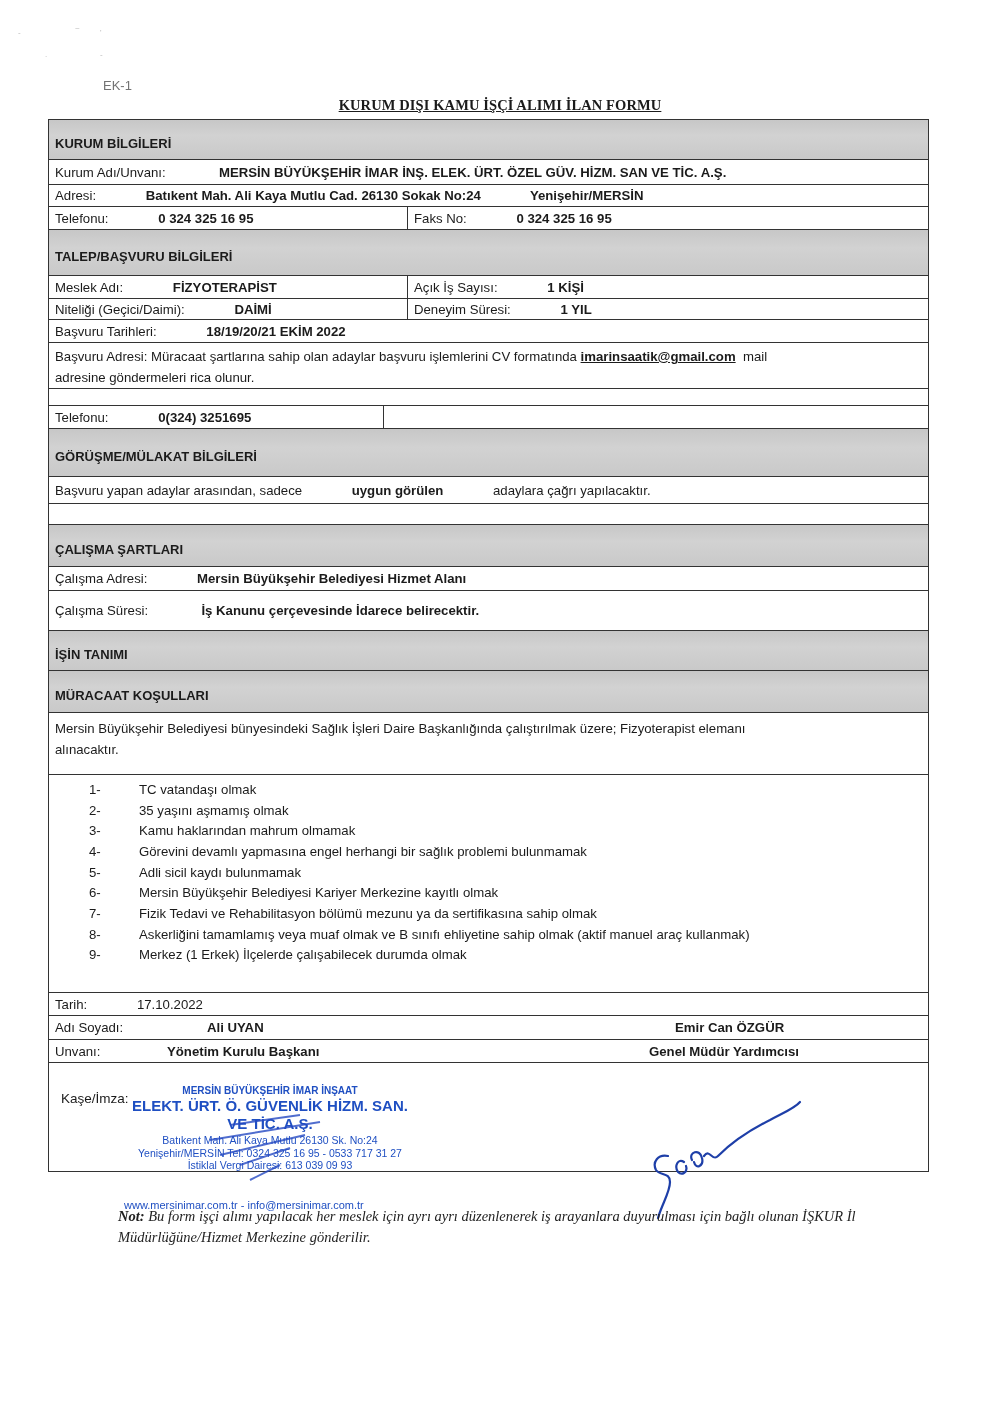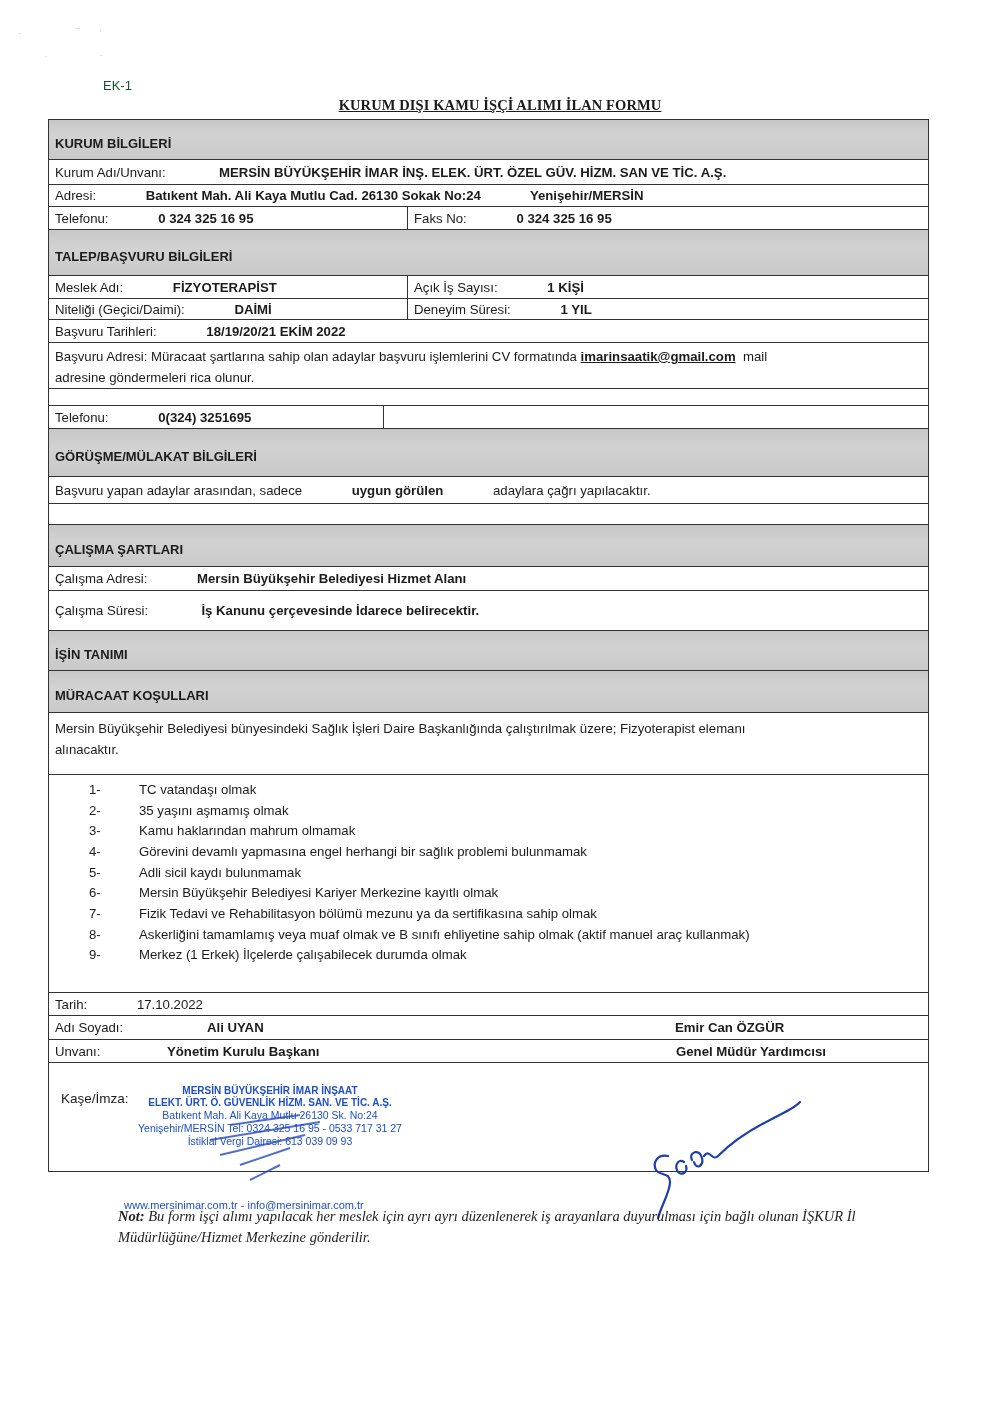--- a/index.html
+++ b/index.html
@@ -1,19 +1,19 @@
 <!DOCTYPE html>
 <html><head>
 <meta charset="utf-8">
 <style>
   html, body { margin: 0; padding: 0; background: #ffffff; }
   body { width: 1000px; height: 1414px; position: relative; overflow: hidden;
          font-family: "Liberation Sans", "DejaVu Sans", sans-serif; color: #1b1b1b; }
   .scan-mark { position: absolute; color: #b8b8b8; font-size: 8px; }
-  #ek { position: absolute; left: 103px; top: 78px; font-size: 13px; color: #14532d; }
+  #ek { position: absolute; left: 103px; top: 78px; font-size: 13px; color: #737373; }
   #form-title { position: absolute; left: 0; width: 1000px; top: 97px; text-align: center;
     font-family: "Liberation Serif", "DejaVu Serif", serif; font-weight: bold; font-size: 14.5px;
     text-decoration: underline; letter-spacing: 0.1px; }
   .table { position: absolute; left: 48px; top: 119px; width: 879px; border: 1.5px solid #333; border-bottom: none; }
   .row { position: relative; box-sizing: border-box; border-bottom: 1.5px solid #333; display: flex; align-items: center; font-size: 13.2px; }
   .hdr { background: linear-gradient(180deg, #c7c7c7 0%, #d2d2d2 40%, #c9c9c9 100%); font-weight: bold; font-size: 13px; padding-left: 6px; align-items: center; }
   .hdr span { position: relative; top: 4px; }
   .cell { padding-left: 6px; box-sizing: border-box; height: 100%; display: flex; align-items: center; gap: 23px; }
   .split .cell:first-child { border-right: 1.5px solid #333; }
   b { font-weight: bold; }
@@ -24,21 +24,21 @@
   .list-text { padding-left: 2px; }
   .sigrow { font-size: 13.2px; }
   .sig-l-label { position: absolute; left: 6px; }
   .sig-l-val { position: absolute; font-weight: bold; }
   .sig-r-val { position: absolute; font-weight: bold; }
   .kase { align-items: flex-start; }
   .kase-label { position: absolute; left: 12px; top: 28px; font-size: 13.5px; }
   .stamp { position: absolute; left: 76px; top: 22px; width: 290px; color: #1f4fc2;
     font-family: "Liberation Sans", sans-serif; font-weight: bold; text-align: center; line-height: 1.22; }
   .stamp .s1 { font-size: 10px; }
-  .stamp .s2 { font-size: 10px; }
+  .stamp .s2 { font-size: 15px; }
   .stamp .s3 { font-size: 10.5px; font-weight: normal; }
   .note { position: absolute; left: 118px; top: 1206px; width: 780px; font-family: "Liberation Serif", "DejaVu Serif", serif;
     font-style: italic; font-size: 14.5px; line-height: 1.45; color: #222; }
   .note-label { font-weight: bold; }
   .stamp-web { position: absolute; left: 124px; top: 1199px; color: #1f4fc2; font-size: 11px; }
   svg.signature { position: absolute; left: 640px; top: 1100px; }
   svg.stamp-lines { position: absolute; left: 150px; top: 1110px; }
 </style>
 </head>
 <body>
@@ -200,21 +200,21 @@
     </div>
   </div>
   <div class="row sigrow" style="height:24px;">
     <span class="sig-l-label">Adı Soyadı:</span>
     <span class="sig-l-val" style="left:158px;">Ali UYAN</span>
     <span class="sig-r-val" style="left:626px;">Emir Can ÖZGÜR</span>
   </div>
   <div class="row sigrow" style="height:23px;">
     <span class="sig-l-label">Unvanı:</span>
     <span class="sig-l-val" style="left:118px;">Yönetim Kurulu Başkanı</span>
-    <span class="sig-r-val" style="left:600px;margin-left:27px;">Genel Müdür Yardımcısı</span>
+    <span class="sig-r-val" style="left:600px;">Genel Müdür Yardımcısı</span>
   </div>
   <div class="row kase" style="height:109px;">
     <span class="kase-label">Kaşe/İmza:</span>
     <div class="stamp">
       <div class="s1">MERSİN BÜYÜKŞEHİR İMAR İNŞAAT</div>
       <div class="s2">ELEKT. ÜRT. Ö. GÜVENLİK HİZM. SAN. VE TİC. A.Ş.</div>
       <div class="s3">Batıkent Mah. Ali Kaya Mutlu 26130 Sk. No:24</div>
       <div class="s3">Yenişehir/MERSİN Tel: 0324 325 16 95 - 0533 717 31 27</div>
       <div class="s3">İstiklal Vergi Dairesi: 613 039 09 93</div>
     </div>

